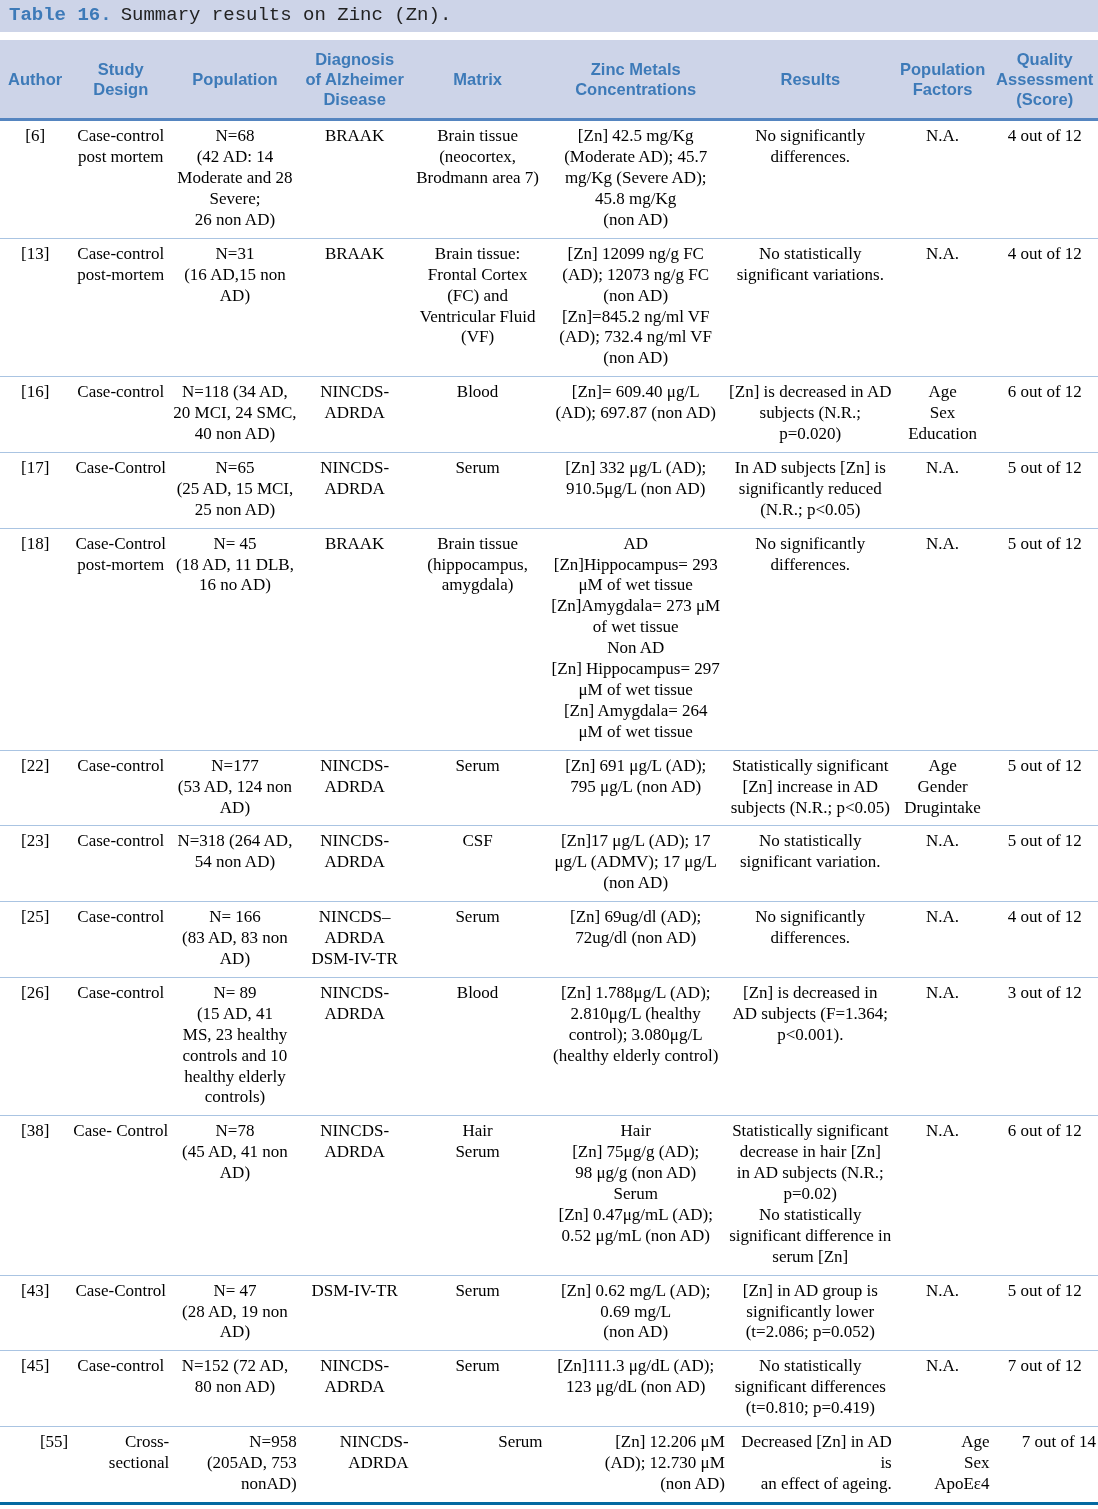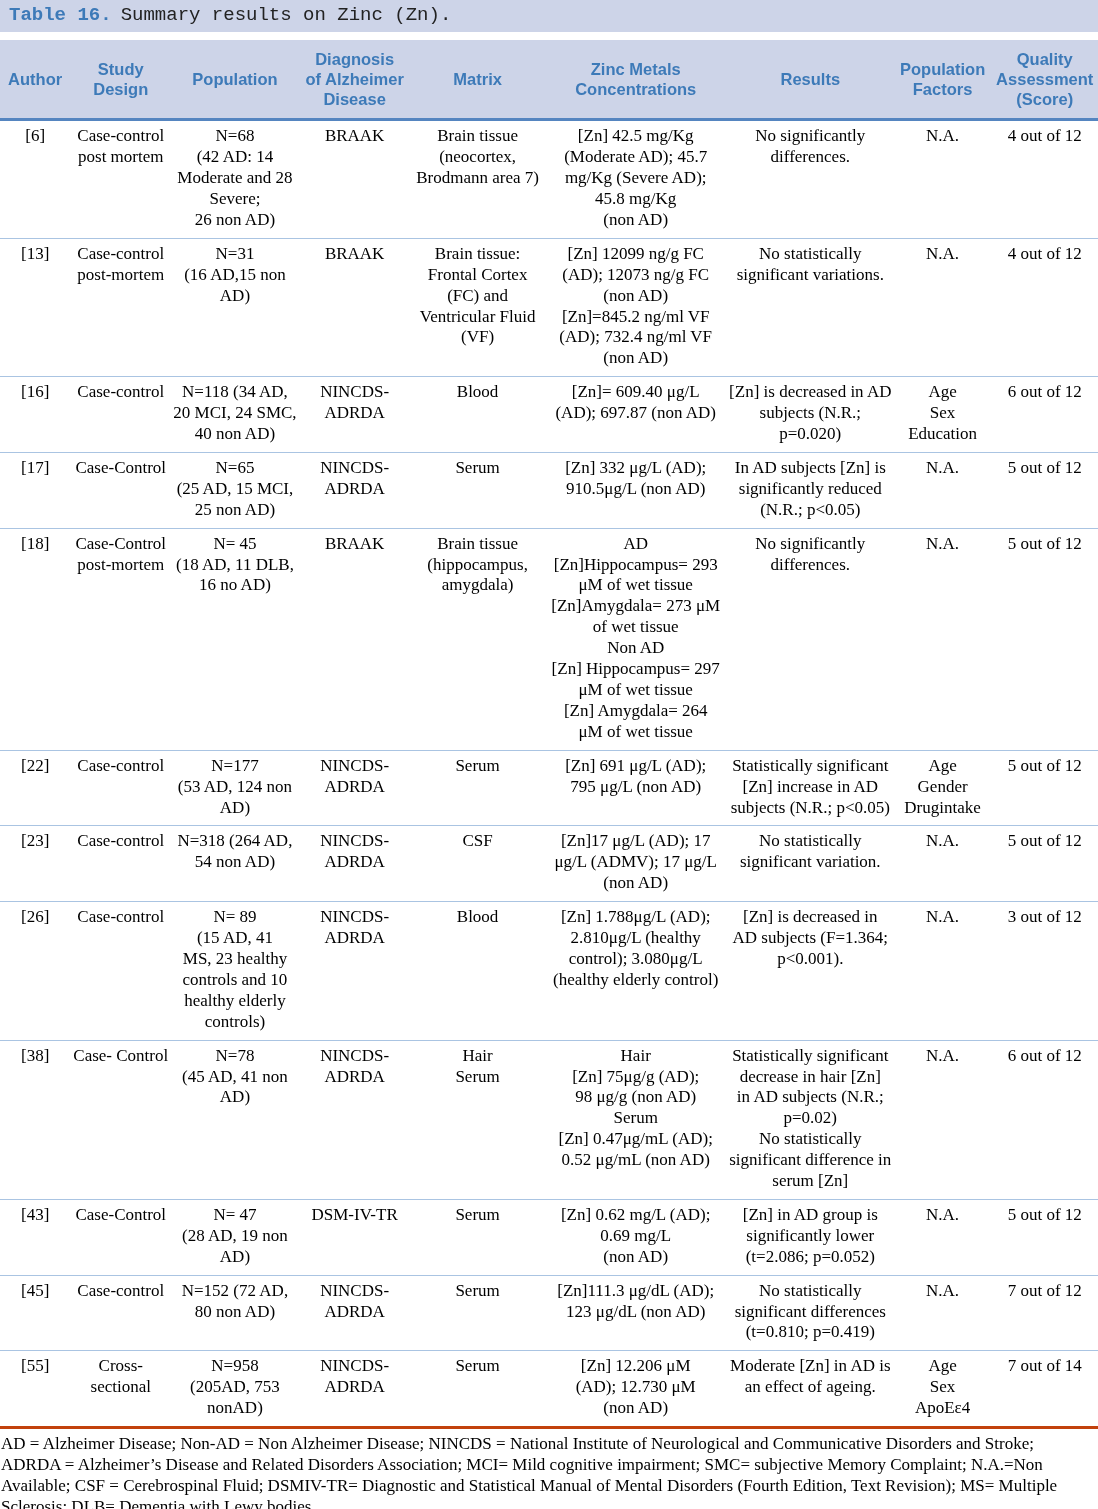--- a/index.html
+++ b/index.html
@@ -38,21 +38,21 @@
   }
   tbody td {
     font-size:17px;
     line-height:1.23;
     text-align:center;
     vertical-align:top;
     padding:5px 2px 7px;
     white-space:pre-line;
     border-bottom:1.5px solid #aac4e2;
   }
-  tbody tr:last-child td { border-bottom:3px solid #c2410c; }
+  tbody tr:last-child td { border-bottom:3px solid #0369a1;text-align:right; }
   col.c-author { width:6.4%; }
   col.c-design { width:9.2%; }
   col.c-population { width:11.6%; }
   col.c-diagnosis { width:10.2%; }
   col.c-matrix { width:12.2%; }
   col.c-concentrations { width:16.6%; }
   col.c-results { width:15.2%; }
   col.c-adjustment { width:8.9%; }
   col.c-quality { width:9.7%; }
   .footnote {
@@ -239,20 +239,37 @@
         <td>CSF</td>
         <td>[Zn]17 μg/L (AD); 17
 μg/L (ADMV); 17 μg/L
 (non AD)</td>
         <td>No statistically
 significant variation.</td>
         <td>N.A.</td>
         <td>5 out of 12</td>
       </tr>
       <tr>
+        <td>[25]</td>
+        <td>Case-control</td>
+        <td>N= 166
+(83 AD, 83 non
+AD)</td>
+        <td>NINCDS–
+ADRDA
+DSM-IV-TR</td>
+        <td>Serum</td>
+        <td>[Zn] 69ug/dl (AD);
+72ug/dl (non AD)</td>
+        <td>No significantly
+differences.</td>
+        <td>N.A.</td>
+        <td>4 out of 12</td>
+      </tr>
+      <tr>
         <td>[26]</td>
         <td>Case-control</td>
         <td>N= 89
 (15 AD, 41
 MS, 23 healthy
 controls and 10
 healthy elderly
 controls)</td>
         <td>NINCDS-
 ADRDA</td>
@@ -332,21 +349,21 @@
 sectional</td>
         <td>N=958
 (205AD, 753
 nonAD)</td>
         <td>NINCDS-
 ADRDA</td>
         <td>Serum</td>
         <td>[Zn] 12.206 μM
 (AD); 12.730 μM
 (non AD)</td>
-        <td>Moderate [Zn] in AD is
+        <td>Decreased [Zn] in AD is
 an effect of ageing.</td>
         <td>Age
 Sex
 ApoEε4</td>
         <td>7 out of 14</td>
       </tr>
     </tbody>
 </table>
 
 <div class="footnote">AD = Alzheimer Disease; Non-AD = Non Alzheimer Disease; NINCDS = National Institute of Neurological and Communicative Disorders and Stroke; ADRDA = Alzheimer’s Disease and Related Disorders Association; MCI= Mild cognitive impairment; SMC= subjective Memory Complaint; N.A.=Non Available; CSF = Cerebrospinal Fluid; DSMIV-TR= Diagnostic and Statistical Manual of Mental Disorders (Fourth Edition, Text Revision); MS= Multiple Sclerosis; DLB= Dementia with Lewy bodies.</div>

